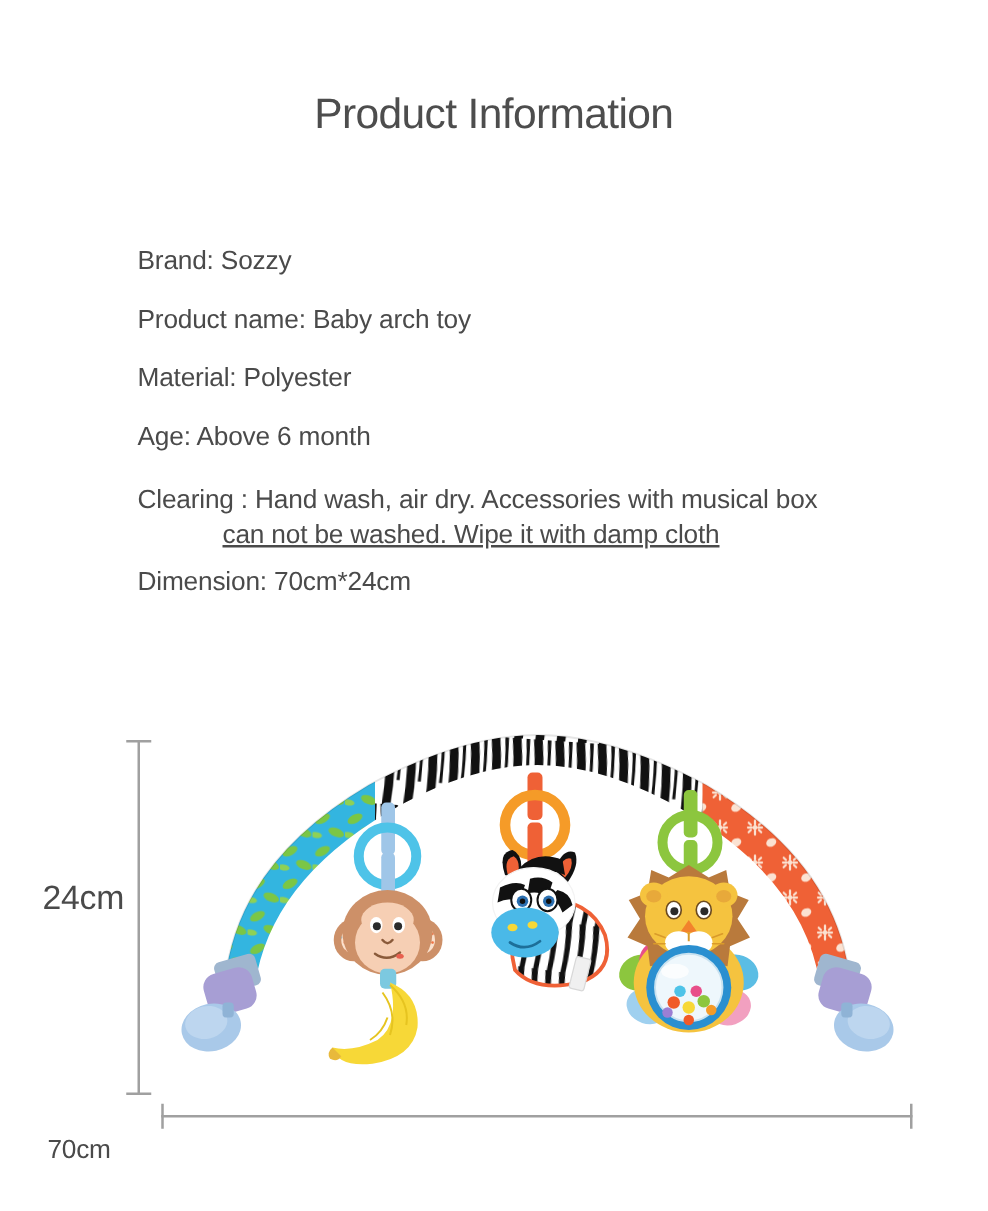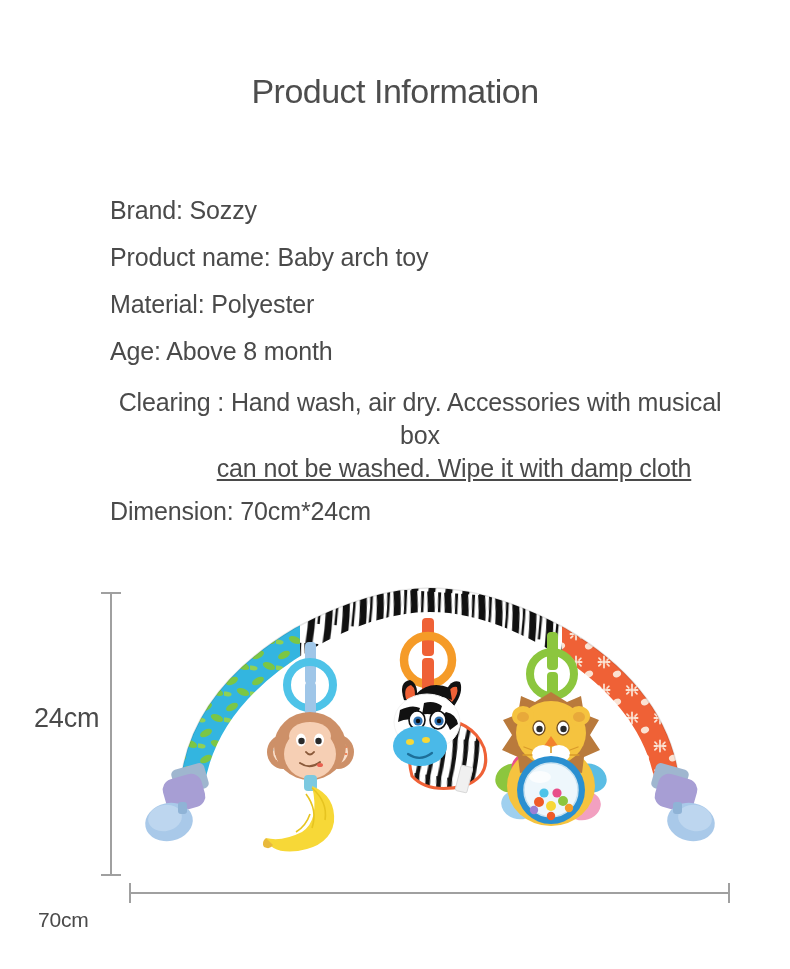--- a/index.html
+++ b/index.html
@@ -31,33 +31,32 @@
   }
 
   
   #spec-list {
     position: absolute;
     top: 198px;
     left: 110px;
     width: 620px;
   }
   .spec-row {
-    font-size: 25px;
+    font-size: 21px;
     color: #4a4a4a;
     line-height: 1.0;
     height: 47px;
     letter-spacing: -0.15px;
     white-space: nowrap;
   }
   .spec-row.wrap {
     white-space: normal;
     height: auto;
     line-height: 1.32;
     margin-bottom: 14px;
-    text-align: center;
   }
   .spec-row.wrap .line2 {
     display: block;
     padding-left: 68px;
     text-decoration: underline;
   }
 
   
   .dim-line {
     position: absolute;
@@ -132,21 +131,21 @@
 </style>
 </head>
 <body>
 
 <div id="page-title">Product Information</div>
 
 <div id="spec-list">
   <div class="spec-row">Brand: Sozzy</div>
   <div class="spec-row">Product name: Baby arch toy</div>
   <div class="spec-row">Material: Polyester</div>
-  <div class="spec-row">Age: Above 8 month</div>
+  <div class="spec-row">Age: Above 6 month</div>
   <div class="spec-row wrap">
     <span class="line1">Clearing : Hand wash, air dry. Accessories with musical box</span>
     <span class="line2">can not be washed. Wipe it with damp cloth</span>
   </div>
   <div class="spec-row">Dimension: 70cm*24cm</div>
 </div>
 
 <div id="product-photo">
   <svg width="620" height="310" viewBox="0 0 620 310" xmlns="http://www.w3.org/2000/svg">
     <defs>

